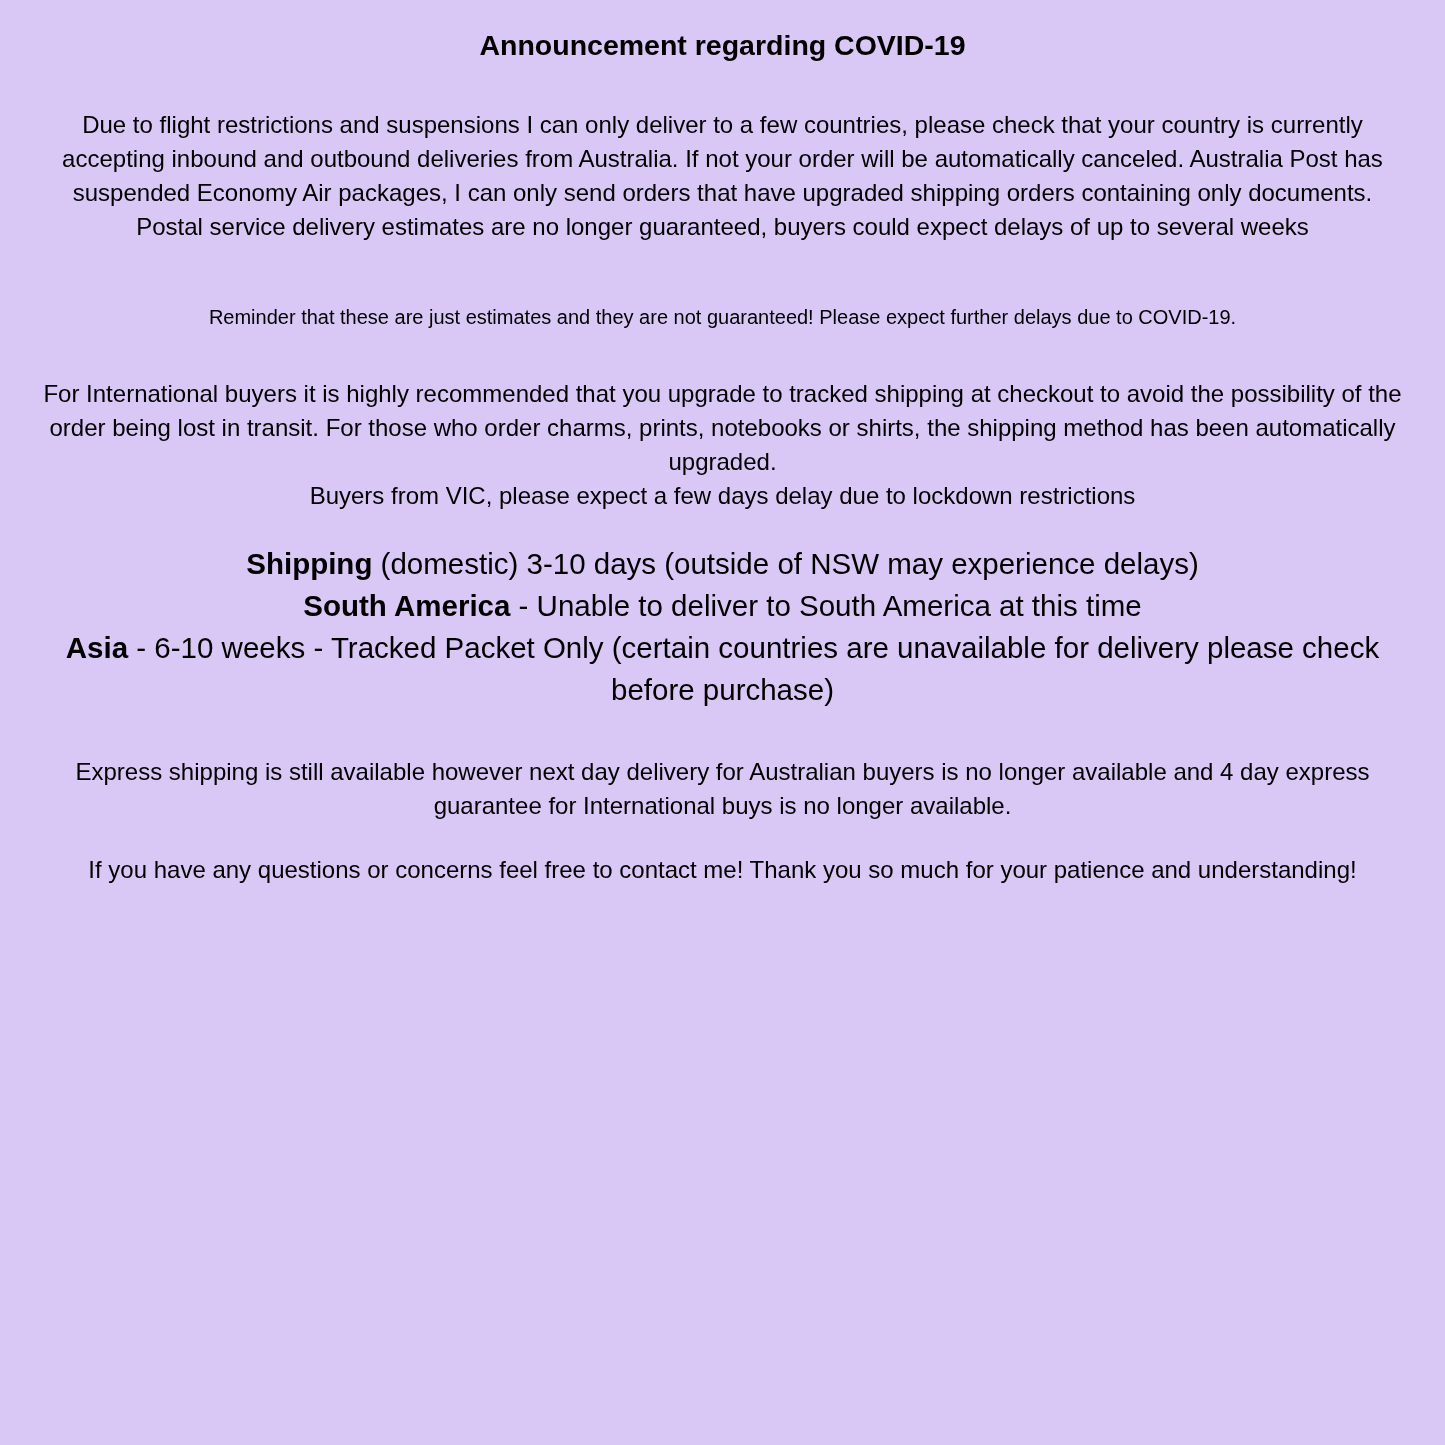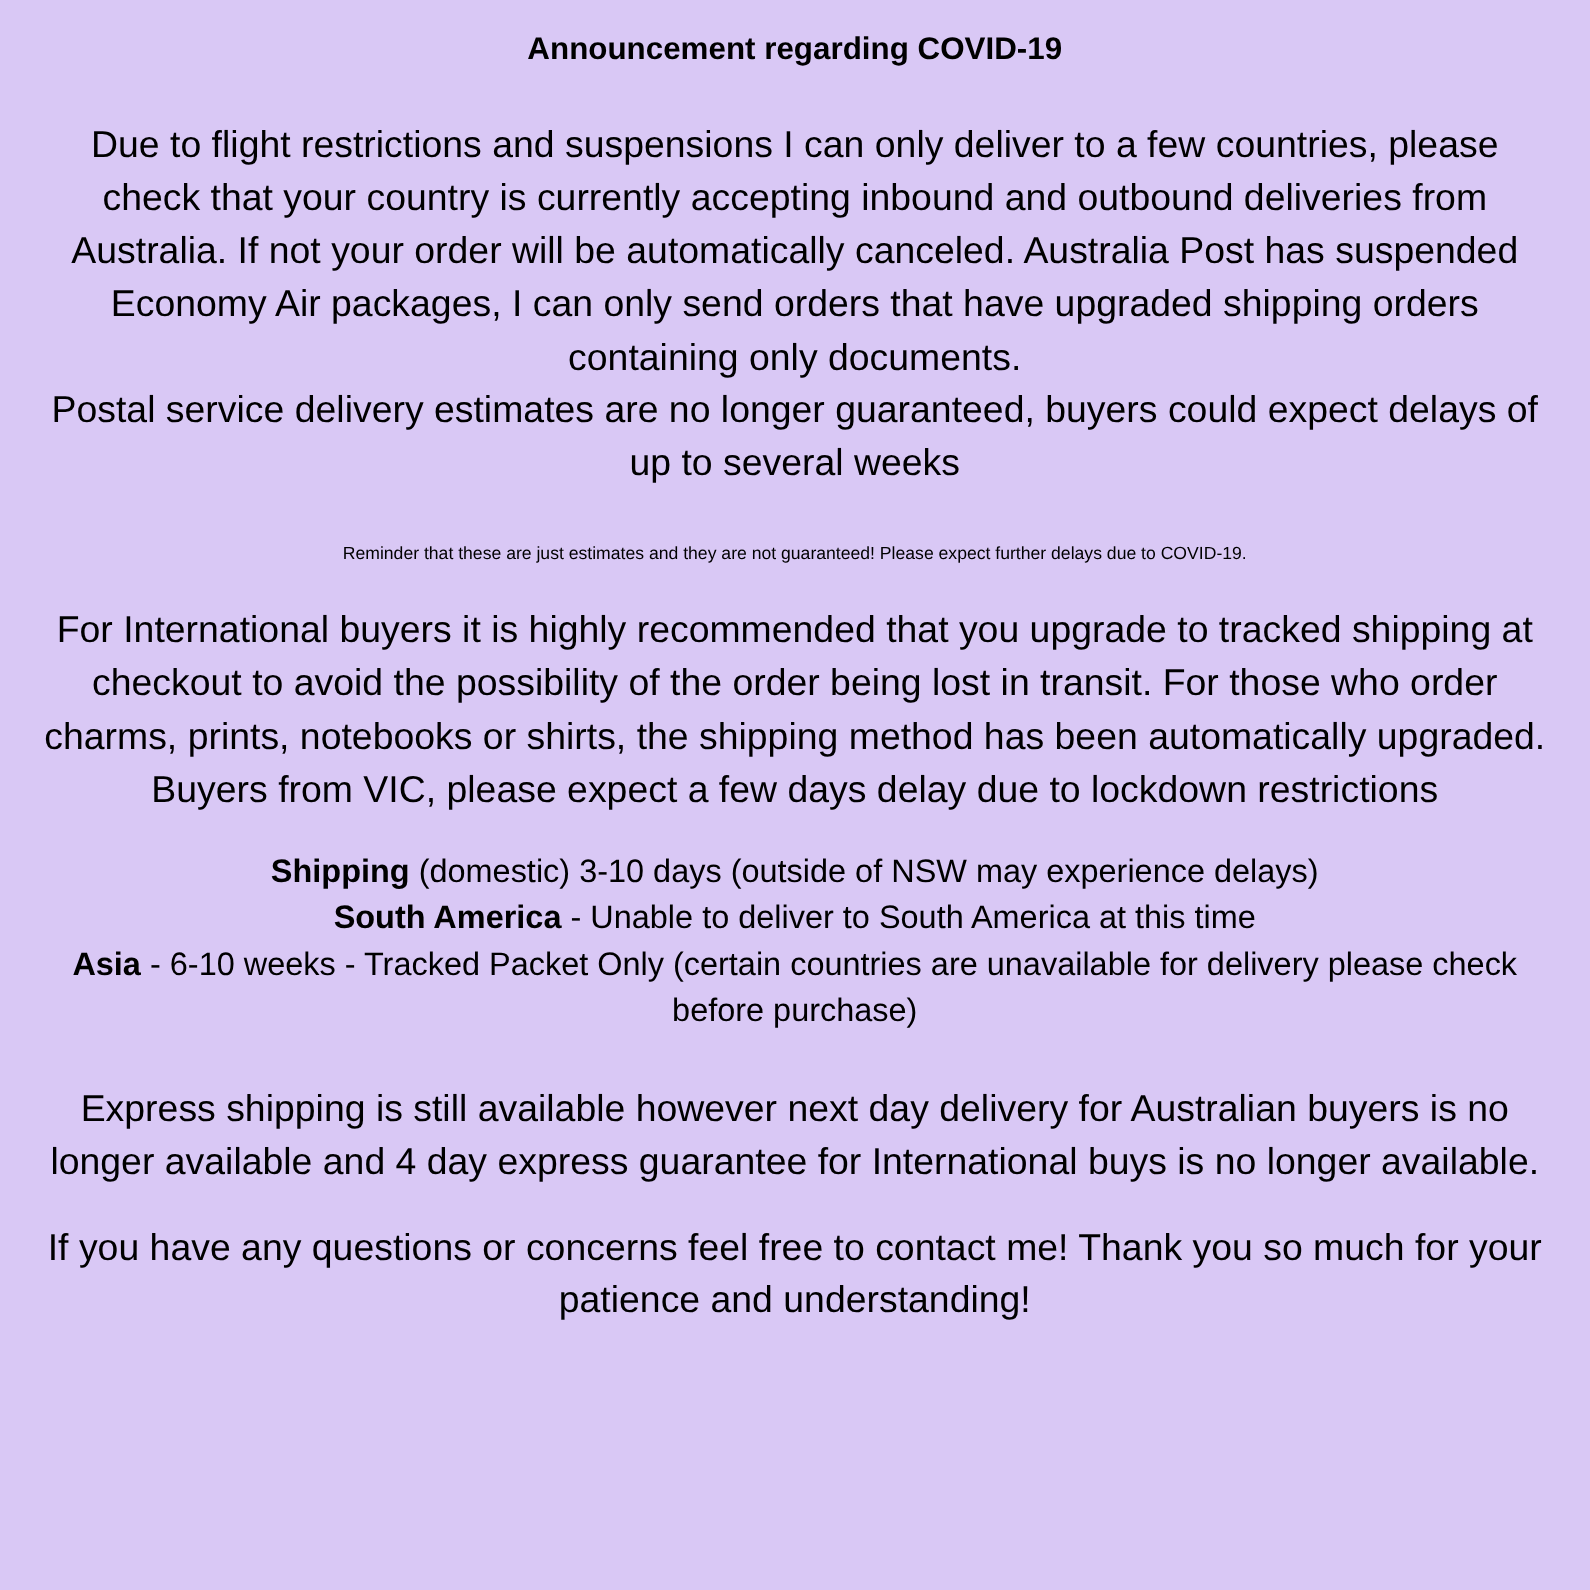--- a/index.html
+++ b/index.html
@@ -25,36 +25,36 @@
     text-align: center;
     font-weight: bold;
     font-size: 28.5px;
     line-height: 1.25;
     margin: 0;
   }
   .spacer-lg { height: 44px; }
   .spacer-md { height: 30px; }
   .body-text {
     text-align: center;
-    font-size: 34px;
+    font-size: 24px;
     line-height: 1.42;
     margin: 0;
   }
   .section-heading {
     text-align: center;
     font-weight: bold;
     font-size: 30px;
     line-height: 1.3;
     margin: 0;
   }
   .small-note {
     text-align: center;
-    font-size: 16px;
+    font-size: 20px;
     line-height: 1.35;
-    margin: 4px;
+    margin: 16px;
   }
   .dest-list {
     margin: 0;
     padding: 0;
     list-style: none;
   }
   .dest-item {
     text-align: center;
     font-size: 29.5px;
     line-height: 1.42;

